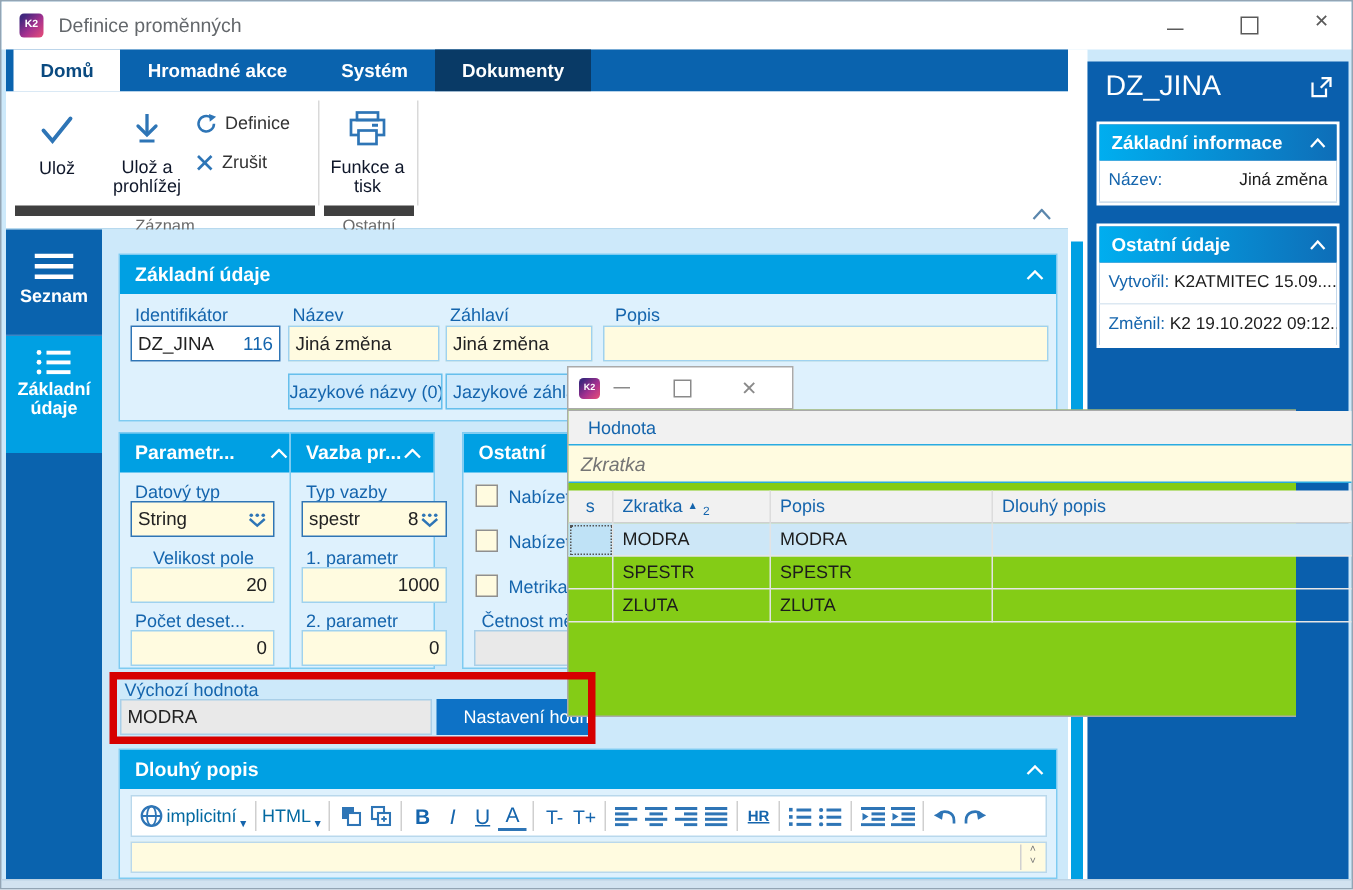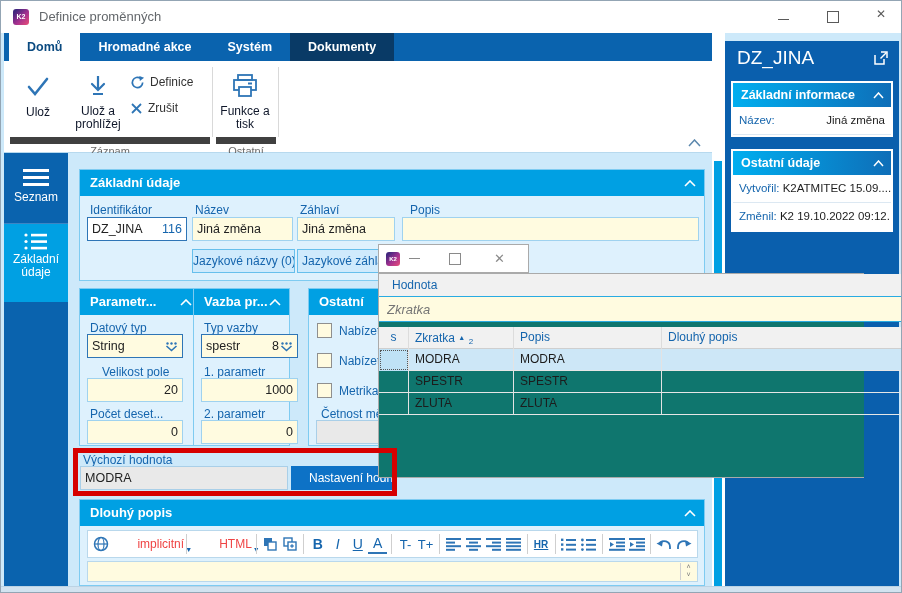--- a/index.html
+++ b/index.html
@@ -19,21 +19,21 @@
   .tab.dark{background:#093a66;}
   
   #ribbon{left:3px;top:60px;width:708px;height:92px;background:#fff;border-bottom:1px solid #b7d9ee;box-sizing:border-box;}
   .rbtn-big{position:absolute;top:6px;height:74px;text-align:center;color:#0f172a;font-size:12px;}
   .rbtn-big .ic{display:block;margin:6px auto 2px auto;height:30px;}
   .rbtn-sm{position:absolute;left:126px;width:80px;height:22px;display:flex;align-items:center;gap:5px;color:#333;font-size:12px;}
   .rsep{position:absolute;top:6px;width:1px;height:70px;background:#d9d9d9;}
   .rgroup{position:absolute;top:76px;height:14px;border-top:7px solid #404040;color:#6a6a6a;font-size:11px;text-align:center;line-height:14px;}
   
   #sidebar{left:3px;top:152px;width:64px;height:433px;background:#0a63ae;}
-  .sbitem{position:absolute;left:0;width:64px;text-align:center;color:#fff;font-size:12px;}
+  .sbitem{position:absolute;left:0;width:64px;text-align:center;color:#fff;font-size:12px;font-weight:bold;}
   .sbitem .lbl2{line-height:13px;}
   
   #mainbg{left:67px;top:152px;width:644px;height:433px;background:#cde9fa;}
   .panel{position:absolute;box-sizing:border-box;border:1px solid #7ecbf1;background:#def1fd;}
   .phdr{position:absolute;left:0;top:0;right:0;height:26px;background:#00a0e3;color:#fff;font-weight:bold;font-size:13px;line-height:26px;padding-left:10px;box-sizing:border-box;}
   .phdr svg{position:absolute;right:8px;top:10px;}
   .plabel{position:absolute;color:#1565ad;font-size:12px;white-space:nowrap;}
   .fld{position:absolute;box-sizing:border-box;height:24px;background:#fffbe0;border:1px solid #9fd2ef;font-size:12.5px;line-height:22px;padding:0 4px;white-space:nowrap;overflow:hidden;}
   .fld.white{background:#fff;border:1px solid #2e75b6;}
   .fld.gray{background:#e9e9e9;border:1px solid #a9cfe8;}
@@ -41,37 +41,37 @@
   .fld.numeric{text-align:right;}
   .ddglyph{position:absolute;right:4px;top:7px;}
   .pbtn{position:absolute;box-sizing:border-box;height:24px;background:#cfeafc;border:1px solid #66bfec;color:#1565ad;font-size:12px;text-align:center;line-height:22px;white-space:nowrap;overflow:hidden;}
   .cb{position:absolute;width:15px;height:15px;background:#fffbe0;border:1px solid #8f8f8f;box-sizing:border-box;}
   
   #redbox{left:72px;top:447px;width:324px;height:48px;box-sizing:border-box;border:5px solid #d60000;z-index:60;pointer-events:none;}
   
   #lp-toolbar{position:absolute;left:7px;top:30px;width:611px;height:28px;background:#fff;border:1px solid #b9d8ec;box-sizing:border-box;display:flex;align-items:center;padding:0 3px;gap:1px;}
   .tbi{display:inline-flex;align-items:center;justify-content:center;min-width:19px;height:22px;color:#1565ad;font-size:12px;}
   .tsep{width:1px;height:20px;background:#cfcfcf;margin:0 3px;}
-  .tbtxt{font-size:12px;color:#ef4444;margin-left:36px;}
+  .tbtxt{font-size:12px;color:#0369a1;}
   .tinyarrow{font-size:7px;color:#1565ad;margin-left:1px;align-self:flex-end;padding-bottom:2px;}
   #lp-text{position:absolute;left:7px;top:61px;width:611px;height:21px;background:#fffbe0;border:1px solid #b9d8ec;box-sizing:border-box;}
   .spinner{position:absolute;right:1px;top:1px;width:15px;height:17px;border-left:1px solid #d0d0d0;font-size:7px;color:#777;text-align:center;line-height:8px;}
   
   #gutter{left:711px;top:32px;width:13px;height:553px;background:#fff;}
   #cyanstrip{left:713px;top:160px;width:8px;height:425px;background:#00a0e3;}
   #rightpanel{left:724px;top:40px;width:174px;height:545px;background:#0a5fad;}
   .rsec{position:absolute;left:6px;width:162px;border:2px solid #fff;box-sizing:border-box;}
   .rsechdr{height:24px;background:linear-gradient(90deg,#00aeef,#0e6eb8);color:#fff;font-weight:bold;font-size:12.5px;line-height:24px;padding-left:8px;position:relative;}
   .rsechdr svg{position:absolute;right:7px;top:9px;}
   .rsecbody{background:#fff;}
   .rrow{position:relative;height:27px;line-height:26px;padding:0 6px;font-size:11.5px;white-space:nowrap;overflow:hidden;}
   .rrow .rl{color:#1565ad;text-align:right;}
   
   #popup-titlebar{left:377px;top:243px;width:151px;height:29px;background:#fff;border:1px solid #aaa;box-sizing:border-box;z-index:40;}
-  #popup-body{left:377px;top:272px;width:486px;height:205px;background:#0f766e;border:1px solid #aaa;border-right:none;box-sizing:border-box;z-index:40;}
+  #popup-body{left:377px;top:272px;width:486px;height:205px;background:#84cc16;border:1px solid #aaa;border-right:none;box-sizing:border-box;z-index:40;}
   #pp-hodnota{position:absolute;left:0;top:0;width:523px;height:22px;background:#f1f1f1;color:#1565ad;line-height:22px;padding-left:13px;box-sizing:border-box;}
   #pp-filter{position:absolute;left:0;top:22px;width:523px;height:26px;box-sizing:border-box;background:#fffbe0;border-top:1px solid #29abe2;border-bottom:1px solid #29abe2;border-left:none;border-right:none;font-style:italic;color:#8a8a8a;font-size:13px;padding:0 8px;font-family:"Liberation Sans",sans-serif;outline:none;}
   #pp-thead{position:absolute;left:0;top:53px;width:523px;height:22px;background:#f1f1f1;border-bottom:1px solid #cfcfcf;box-sizing:border-box;color:#1565ad;}
   .pcol{position:absolute;top:0;height:22px;line-height:21px;padding-left:6px;box-sizing:border-box;border-right:1px solid #dcdcdc;white-space:nowrap;overflow:hidden;}
   .c0{left:0;width:30px;text-align:center;padding-left:0;}
   .c1{left:30px;width:105px;}
   .c2{left:135px;width:148px;}
   .c3{left:283px;width:240px;border-right:none;}
   .prow{position:absolute;left:0;width:523px;height:22px;border-bottom:1px solid #e6e6e6;box-sizing:border-box;}
   .prow.sel{background:#cde7f7;}

